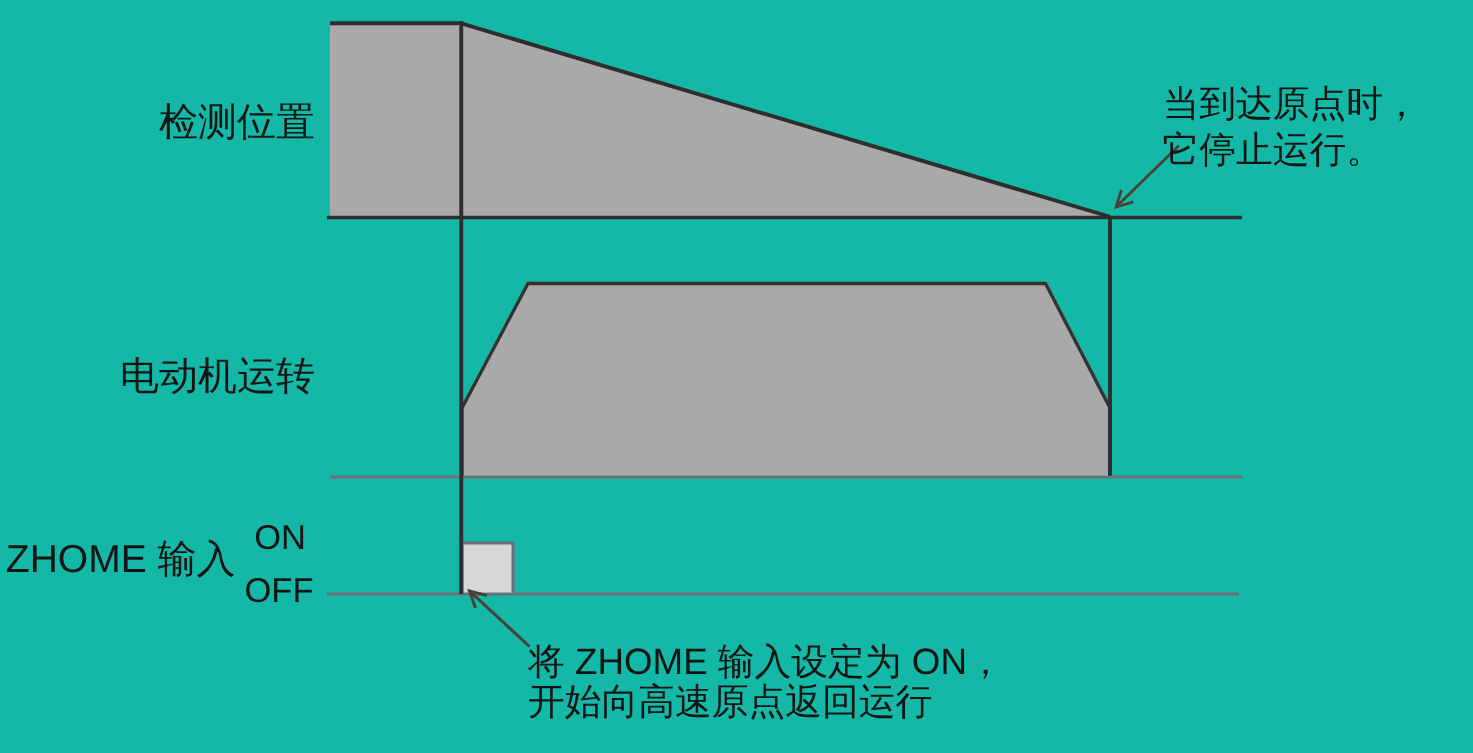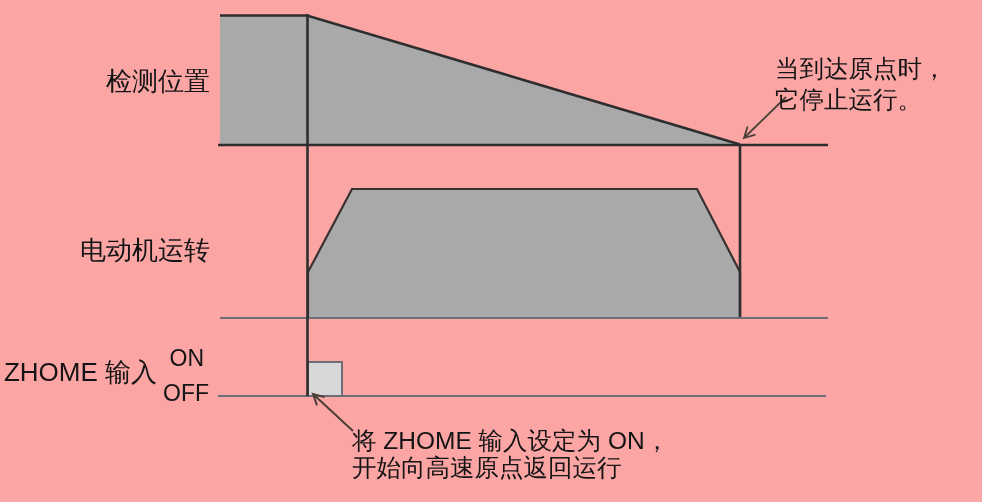--- a/index.html
+++ b/index.html
@@ -1,20 +1,20 @@
 <!DOCTYPE html>
 <html><head>
 <meta charset="utf-8">
 <style>
   html, body { margin: 0; padding: 0; background: #ffffff; }
   .stage {
     position: relative;
     width: 982px;
     height: 502px;
-    background: #fca5a5;
+    background: #14b8a6;
     font-family: "Liberation Sans", "DejaVu Sans", sans-serif;
     overflow: hidden;
   }
   svg text {
     font-family: "Liberation Sans", "DejaVu Sans", sans-serif;
     fill: #141414;
   }
   .row-label   { font-size: 26px; }
   .level-label { font-size: 23px; }
   .note        { font-size: 24.5px; }

